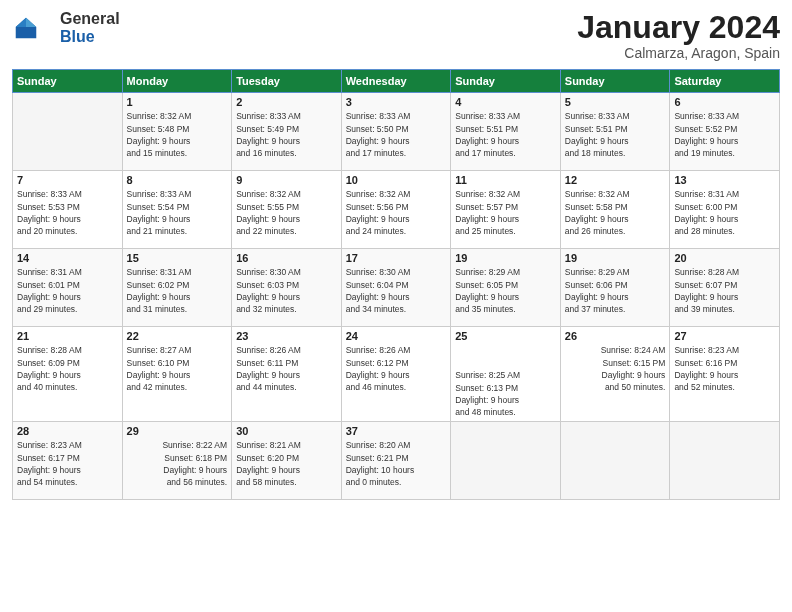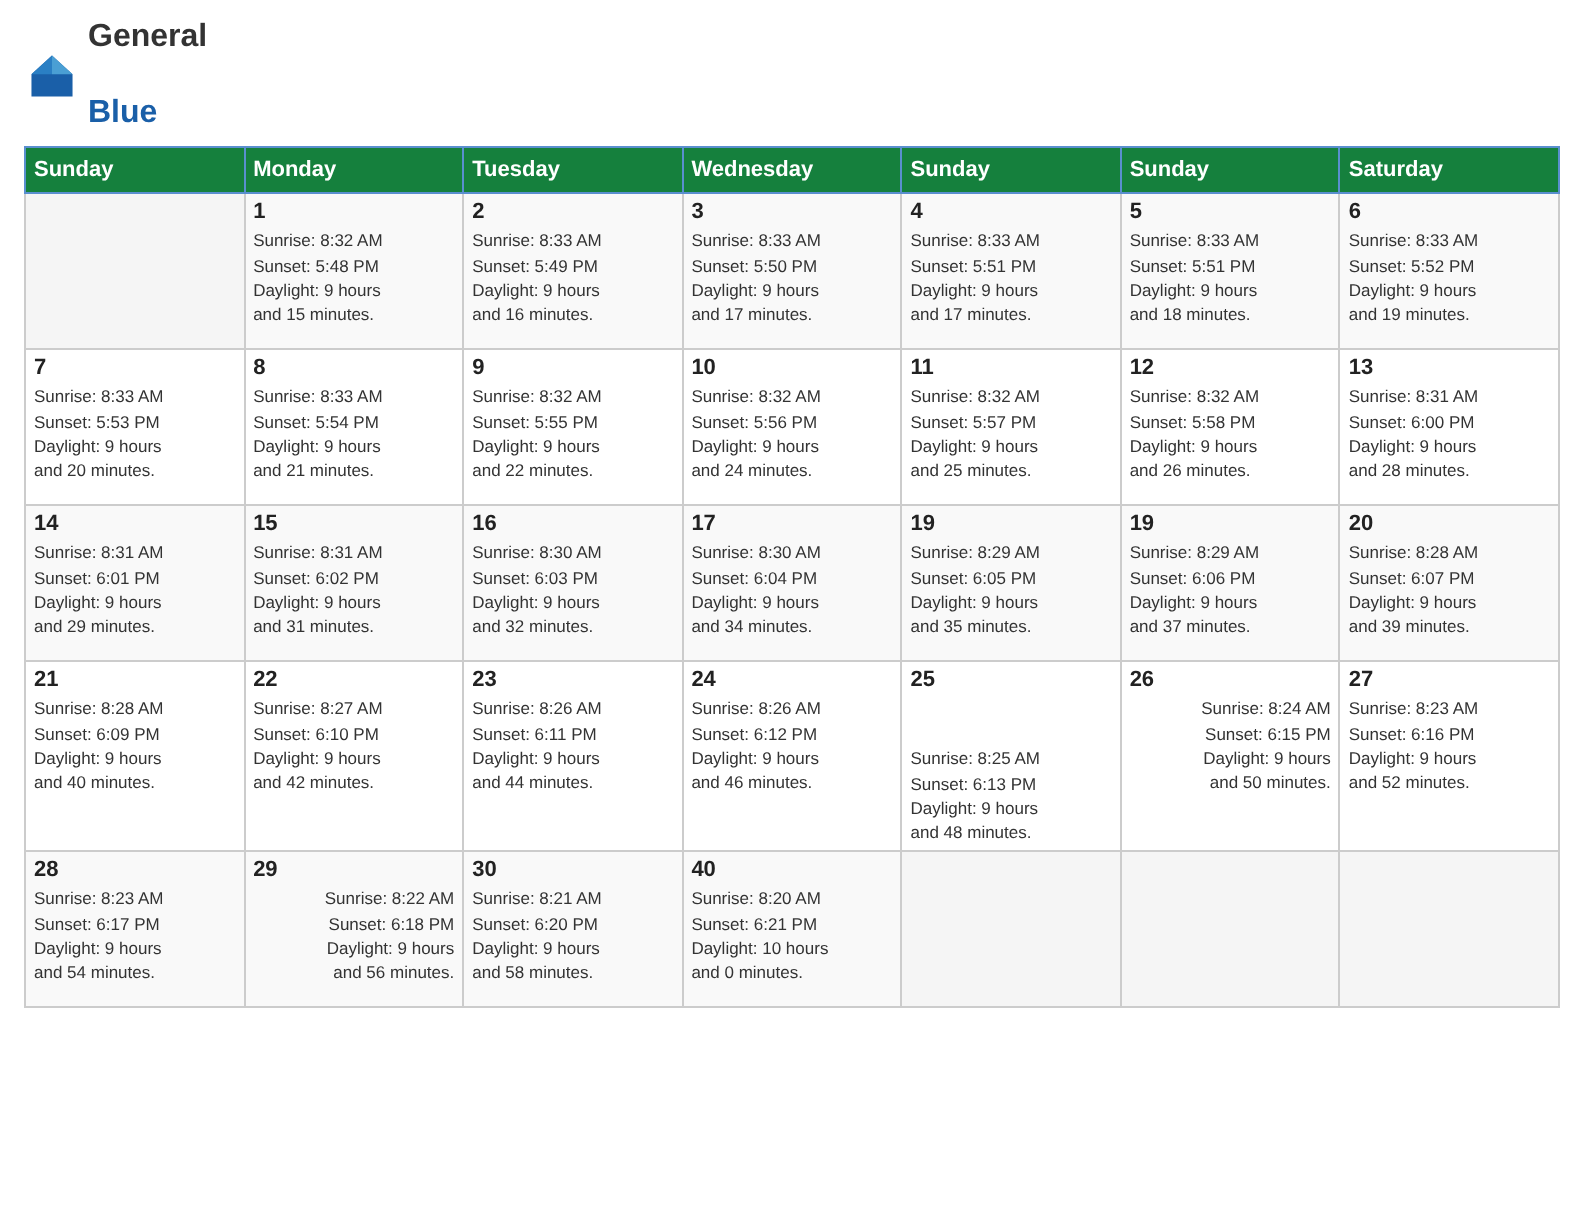--- a/index.html
+++ b/index.html
@@ -17,37 +17,36 @@
     }
     .header {
       display: flex;
       justify-content: space-between;
       align-items: flex-start;
       margin-bottom: 8px;
     }
     .logo {
       display: flex;
       align-items: center;
-      gap: 4px;
+      gap: 20px;
     }
     .logo-text {
       display: flex;
       flex-direction: column;
       line-height: 1.1;
     }
     .logo-general {
       font-size: 16px;
       font-weight: bold;
       color: #333;
     }
     .logo-blue {
       font-size: 16px;
       font-weight: bold;
       color: #1a5fa8;
-      margin-top: 20px;
     }
     .logo-icon {
       width: 28px;
       height: 28px;
     }
     .title-block {
       text-align: right;
     }
     .title-month {
       font-size: 32px;
@@ -109,20 +108,24 @@
     <div class="logo">
       <svg class="logo-icon" viewBox="0 0 30 30">
         <polygon points="15,4 26,14 26,26 4,26 4,14" fill="#1a5fa8"></polygon>
         <polygon points="15,4 26,14 15,14" fill="#4a9fd4"></polygon>
         <polygon points="15,4 4,14 15,14" fill="#2a7fc4"></polygon>
       </svg>
       <div class="logo-text">
         <span class="logo-general">General</span>
         <span class="logo-blue">Blue</span>
       </div>
+    </div>
+    <div class="title-block">
+      <div class="title-month">January 2024</div>
+      <div class="title-location">Calmarza, Aragon, Spain</div>
     </div>
   </div>
 
   <table>
     <thead>
       <tr>
         <th>Sunday</th>
         <th>Monday</th>
         <th>Tuesday</th>
         <th>Wednesday</th>
@@ -346,21 +349,21 @@
 and 56 minutes.</div>
           </td>
           <td>
             <span class="day-number">30</span>
             <div class="day-info" style="white-space: pre-line;">Sunrise: 8:21 AM
 Sunset: 6:20 PM
 Daylight: 9 hours
 and 58 minutes.</div>
           </td>
           <td>
-            <span class="day-number">40</span>
+            <span class="day-number">37</span>
             <div class="day-info" style="white-space: pre-line;">Sunrise: 8:20 AM
 Sunset: 6:21 PM
 Daylight: 10 hours
 and 0 minutes.</div>
           </td>
           <td class="empty-cell"></td>
           <td class="empty-cell"></td>
           <td class="empty-cell"></td>
         </tr>
       </tbody>

